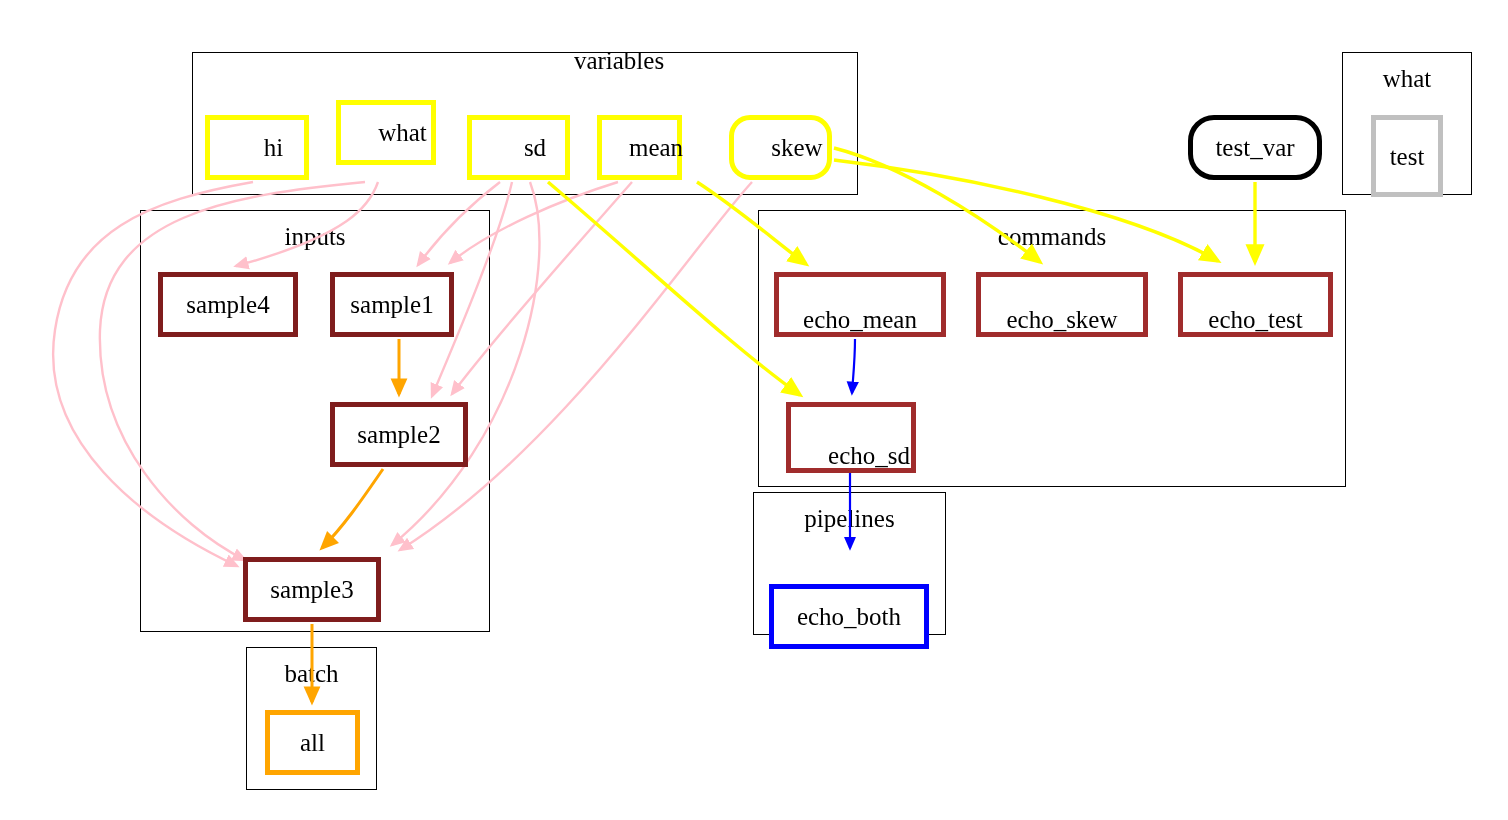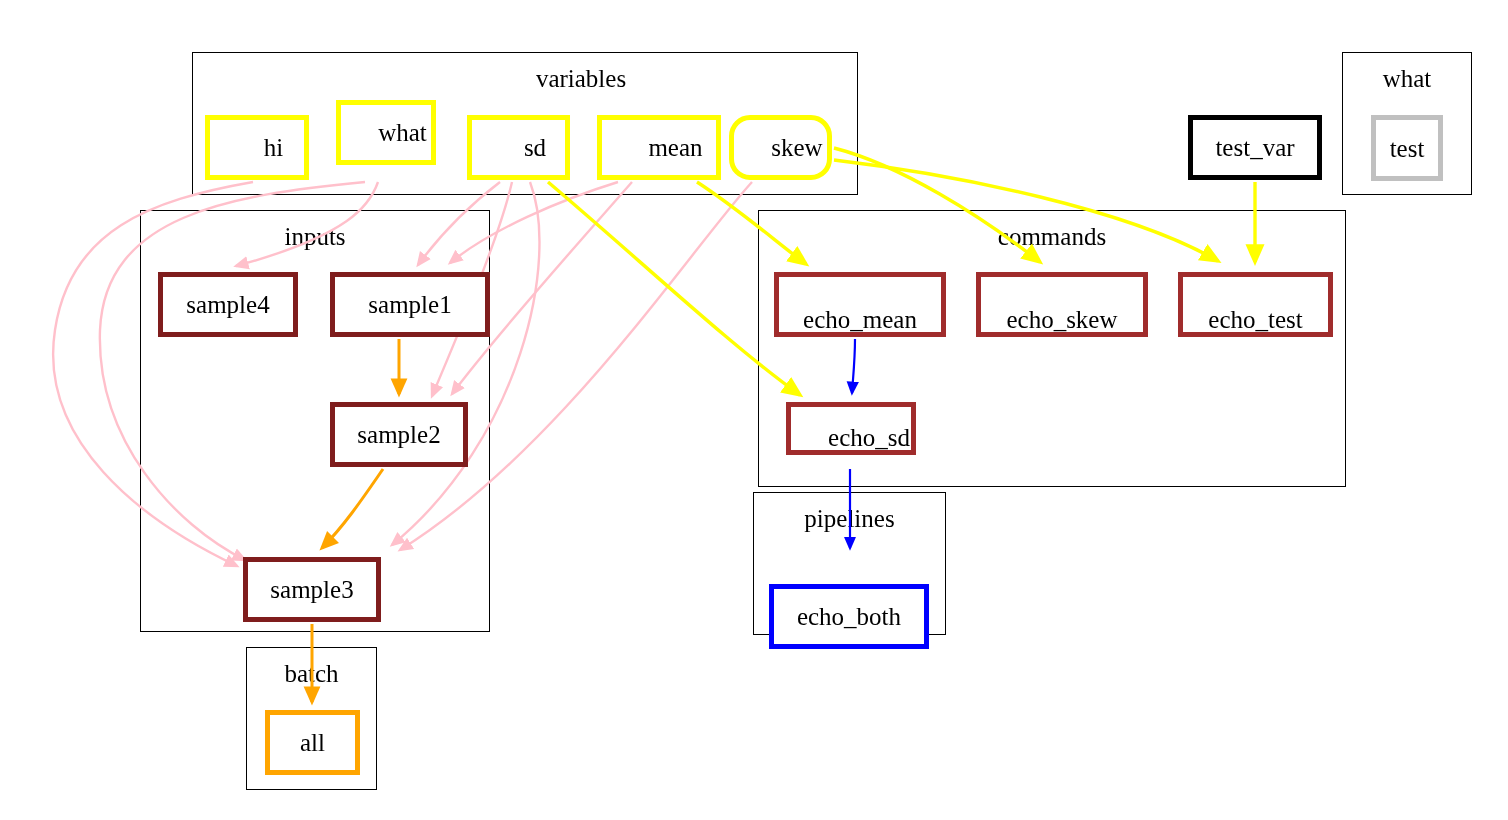--- a/index.html
+++ b/index.html
@@ -58,21 +58,21 @@
   .node-loop  { border: 5px solid #c0c0c0; }
   .node-label { pointer-events: none; }
 </style>
 </head>
 <body>
 
 <div id="canvas">
 
   <div id="clusters">
       <div class="cluster-box" style="left: 192px; top: 52px; width: 666px; height: 143px;"></div>
-      <div class="cluster-label" style="left: 192px; top: 66px; width: 778px;">variables</div>
+      <div class="cluster-label" style="left: 192px; top: 48px; width: 778px; padding-left: 38px;">variables</div>
       <div class="cluster-box" style="left: 1342px; top: 52px; width: 130px; height: 143px;"></div>
       <div class="cluster-label" style="left: 1342px; top: 66px; width: 130px;">what</div>
       <div class="cluster-box" style="left: 140px; top: 210px; width: 350px; height: 422px;"></div>
       <div class="cluster-label" style="left: 140px; top: 224px; width: 350px;">inputs</div>
       <div class="cluster-box" style="left: 758px; top: 210px; width: 588px; height: 277px;"></div>
       <div class="cluster-label" style="left: 758px; top: 224px; width: 588px;">commands</div>
       <div class="cluster-box" style="left: 753px; top: 492px; width: 193px; height: 143px;"></div>
       <div class="cluster-label" style="left: 753px; top: 506px; width: 193px;">pipelines</div>
       <div class="cluster-box" style="left: 246px; top: 647px; width: 131px; height: 143px;"></div>
       <div class="cluster-label" style="left: 246px; top: 661px; width: 131px;">batch</div>
@@ -119,54 +119,54 @@
   <div id="nodes">
       <div class="node node-var" style="left: 205px; top: 115px; width: 104px; height: 65px;">
         <span class="node-label">hi</span>
       </div>
       <div class="node node-var" style="left: 336px; top: 100px; width: 100px; height: 65px;">
         <span class="node-label">what</span>
       </div>
       <div class="node node-var" style="left: 467px; top: 115px; width: 103px; height: 65px;">
         <span class="node-label">sd</span>
       </div>
-      <div class="node node-var" style="left: 597px; top: 115px; width: 124px; height: 65px;">
+      <div class="node node-var" style="left: 597px; top: 115px; width: 85px; height: 65px;">
         <span class="node-label">mean</span>
       </div>
       <div class="node node-var" style="left: 729px; top: 115px; width: 103px; height: 65px; border-radius: 21px;">
         <span class="node-label">skew</span>
       </div>
-      <div class="node node-plain" style="left: 1188px; top: 115px; width: 134px; height: 65px;">
+      <div class="node node-plain" style="left: 1188px; top: 115px; width: 134px; height: 65px; border-radius: 26px;">
         <span class="node-label">test_var</span>
       </div>
-      <div class="node node-loop" style="left: 1371px; top: 115px; width: 72px; height: 66px;">
+      <div class="node node-loop" style="left: 1371px; top: 115px; width: 72px; height: 82px;">
         <span class="node-label">test</span>
       </div>
       <div class="node node-input" style="left: 158px; top: 272px; width: 140px; height: 65px;">
         <span class="node-label">sample4</span>
       </div>
-      <div class="node node-input" style="left: 330px; top: 272px; width: 160px; height: 65px;">
+      <div class="node node-input" style="left: 330px; top: 272px; width: 124px; height: 65px;">
         <span class="node-label">sample1</span>
       </div>
       <div class="node node-input" style="left: 330px; top: 402px; width: 138px; height: 65px;">
         <span class="node-label">sample2</span>
       </div>
       <div class="node node-input" style="left: 243px; top: 557px; width: 138px; height: 65px;">
         <span class="node-label">sample3</span>
       </div>
       <div class="node node-cmd" style="left: 774px; top: 272px; width: 172px; height: 65px;">
         <span class="node-label">echo_mean</span>
       </div>
       <div class="node node-cmd" style="left: 976px; top: 272px; width: 172px; height: 65px;">
         <span class="node-label">echo_skew</span>
       </div>
       <div class="node node-cmd" style="left: 1178px; top: 272px; width: 155px; height: 65px;">
         <span class="node-label">echo_test</span>
       </div>
-      <div class="node node-cmd" style="left: 786px; top: 402px; width: 130px; height: 53px; padding-left: 36px;">
+      <div class="node node-cmd" style="left: 786px; top: 402px; width: 130px; height: 71px; padding-left: 36px;">
         <span class="node-label">echo_sd</span>
       </div>
       <div class="node node-pipe" style="left: 769px; top: 557px; width: 160px; height: 65px; margin-top: 27px;">
         <span class="node-label">echo_both</span>
       </div>
       <div class="node node-batch" style="left: 265px; top: 710px; width: 95px; height: 65px;">
         <span class="node-label">all</span>
       </div>
     </div>
 

